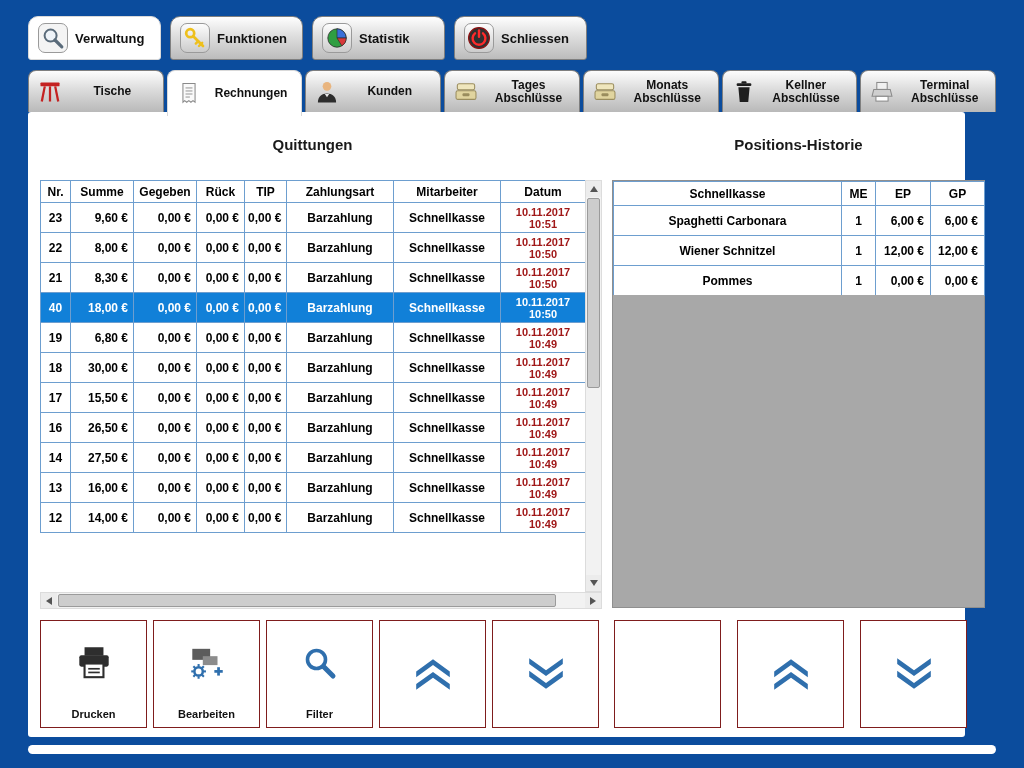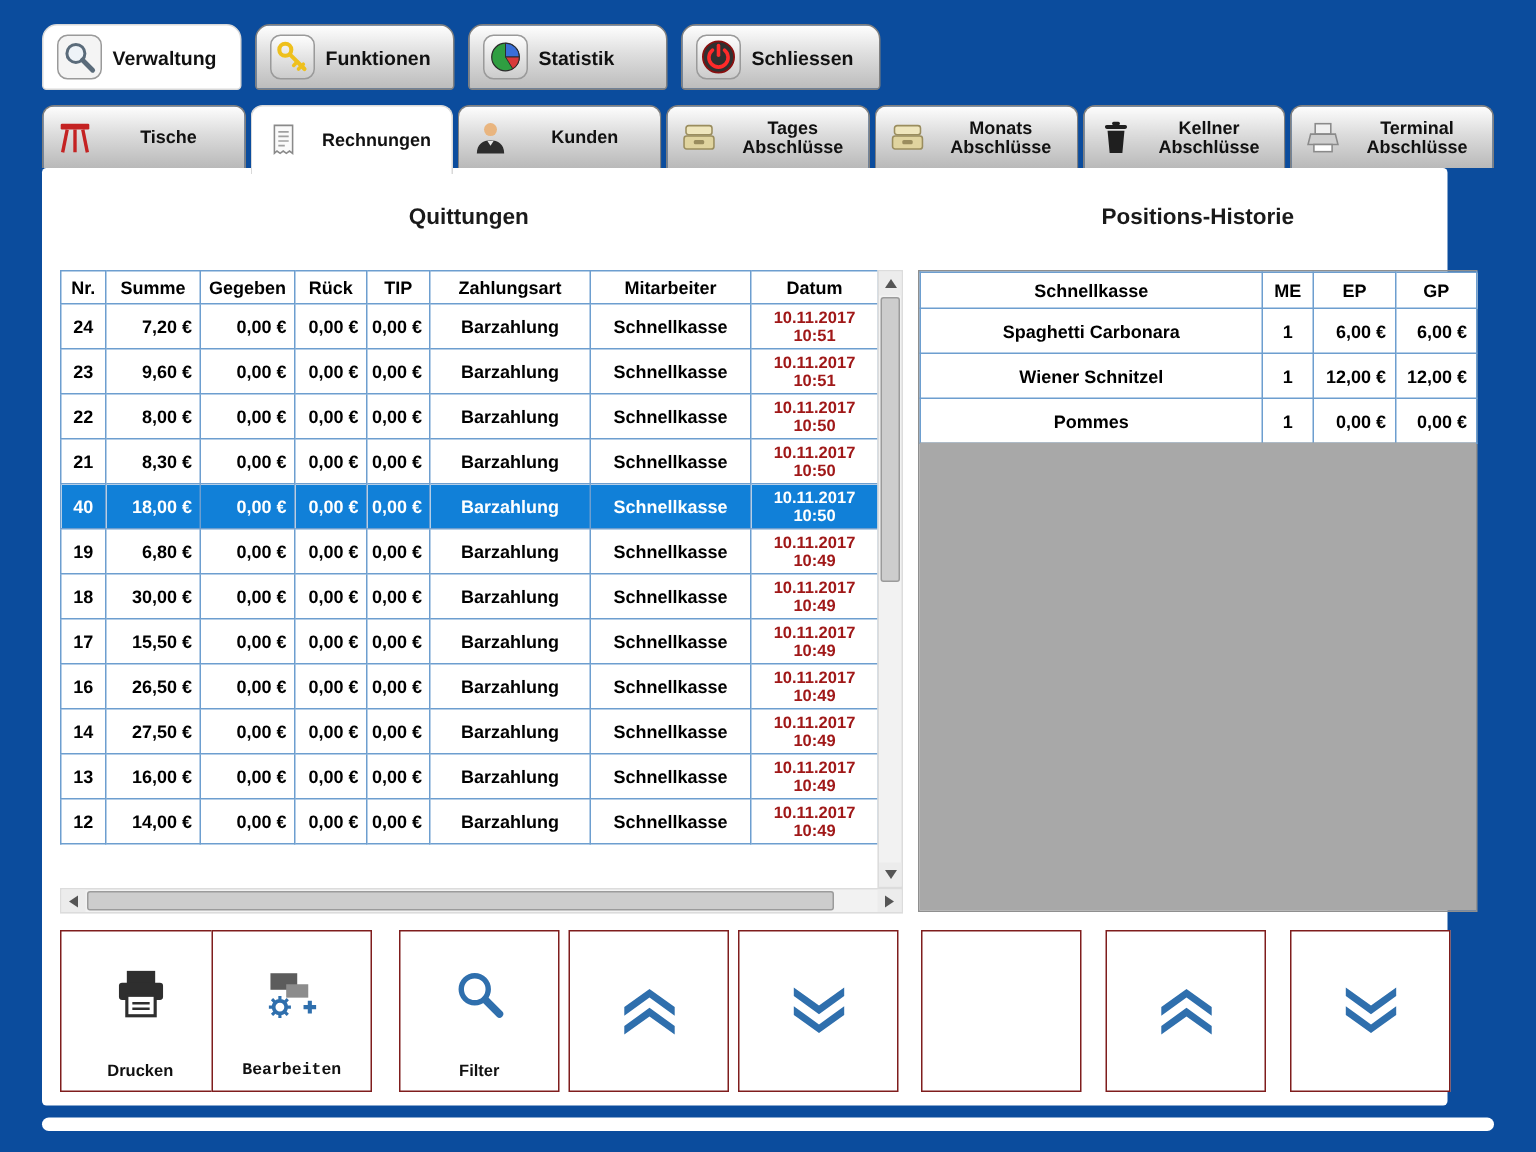--- a/index.html
+++ b/index.html
@@ -246,33 +246,20 @@
           <th>Summe</th>
           <th>Gegeben</th>
           <th>Rück</th>
           <th>TIP</th>
           <th>Zahlungsart</th>
           <th>Mitarbeiter</th>
           <th>Datum</th>
         </tr>
       </thead>
       <tbody>
-        <tr>
-          <td>24</td>
-          <td class="money">7,20 €</td>
-          <td class="money">0,00 €</td>
-          <td class="money">0,00 €</td>
-          <td class="money">0,00 €</td>
-          <td>Barzahlung</td>
-          <td>Schnellkasse</td>
-          <td class="datecell">
-            <div>10.11.2017</div>
-            <div>10:51</div>
-          </td>
-        </tr>
         <tr>
           <td>23</td>
           <td class="money">9,60 €</td>
           <td class="money">0,00 €</td>
           <td class="money">0,00 €</td>
           <td class="money">0,00 €</td>
           <td>Barzahlung</td>
           <td>Schnellkasse</td>
           <td class="datecell">
             <div>10.11.2017</div>
@@ -478,21 +465,21 @@
           <svg viewBox="0 0 40 34">
             <rect x="11" y="2" width="18" height="8" fill="#2e2e2e"></rect>
             <rect x="6" y="9.5" width="28" height="11" rx="2" fill="#2e2e2e"></rect>
             <rect x="11" y="17.5" width="18" height="13" fill="#fff" stroke="#2e2e2e" stroke-width="2"></rect>
             <line x1="14.5" y1="22.5" x2="25.5" y2="22.5" stroke="#2e2e2e" stroke-width="1.6"></line>
             <line x1="14.5" y1="26" x2="25.5" y2="26" stroke="#2e2e2e" stroke-width="1.6"></line>
           </svg>
         </span>
         <div class="albl">Drucken</div>
       </div>
-      <div class="abtn" style="left: 113px; font-family: Liberation Mono, monospace;">
+      <div class="abtn" style="left: 125px;">
         <span class="aicon">
           <svg viewBox="0 0 40 34">
             <rect x="6" y="3.5" width="17" height="10.5" fill="#5c5c5c"></rect>
             <rect x="16" y="10.5" width="14" height="8.5" fill="#8c8c8c"></rect>
             <circle cx="12" cy="25" r="4" fill="none" stroke="#2f6fad" stroke-width="2.4"></circle>
             <g stroke="#2f6fad" stroke-width="2">
               <line x1="12" y1="18" x2="12" y2="20.4"></line>
               <line x1="12" y1="29.6" x2="12" y2="32"></line>
               <line x1="5" y1="25" x2="7.4" y2="25"></line>
               <line x1="16.6" y1="25" x2="19" y2="25"></line>

